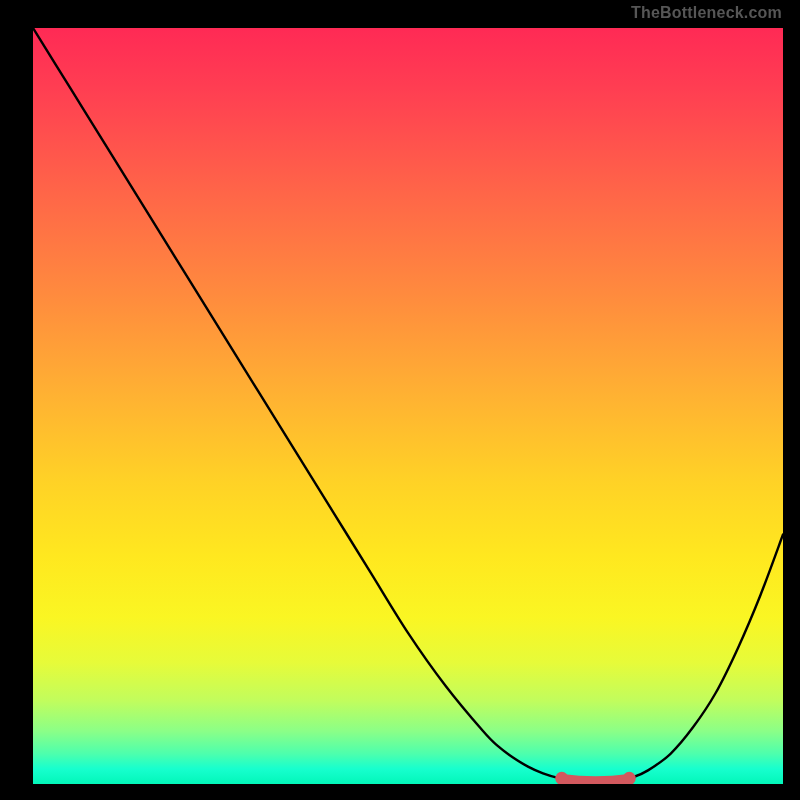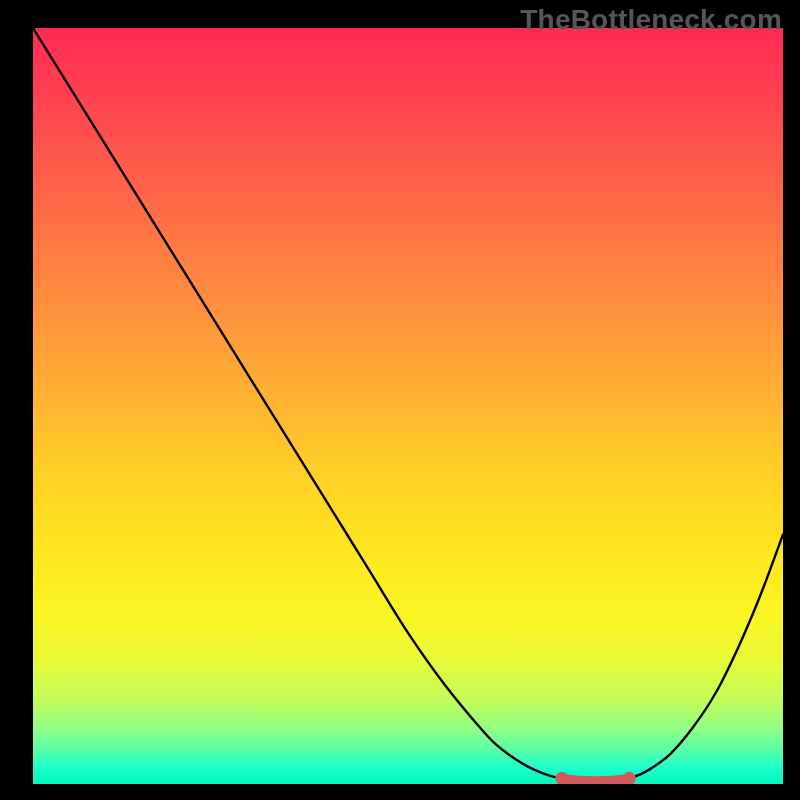--- a/index.html
+++ b/index.html
@@ -8,21 +8,21 @@
     position: relative;
     width: 800px;
     height: 800px;
     background: #000;
   }
   .watermark {
     position: absolute;
     top: 4px;
     right: 18px;
     font-family: Arial, Helvetica, sans-serif;
-    font-size: 28px;
+    font-size: 16px;
     font-weight: 600;
     color: #565656;
     letter-spacing: 0.2px;
     z-index: 10;
   }
   .plot {
     position: absolute;
     left: 33px;
     top: 28px;
     width: 750px;

